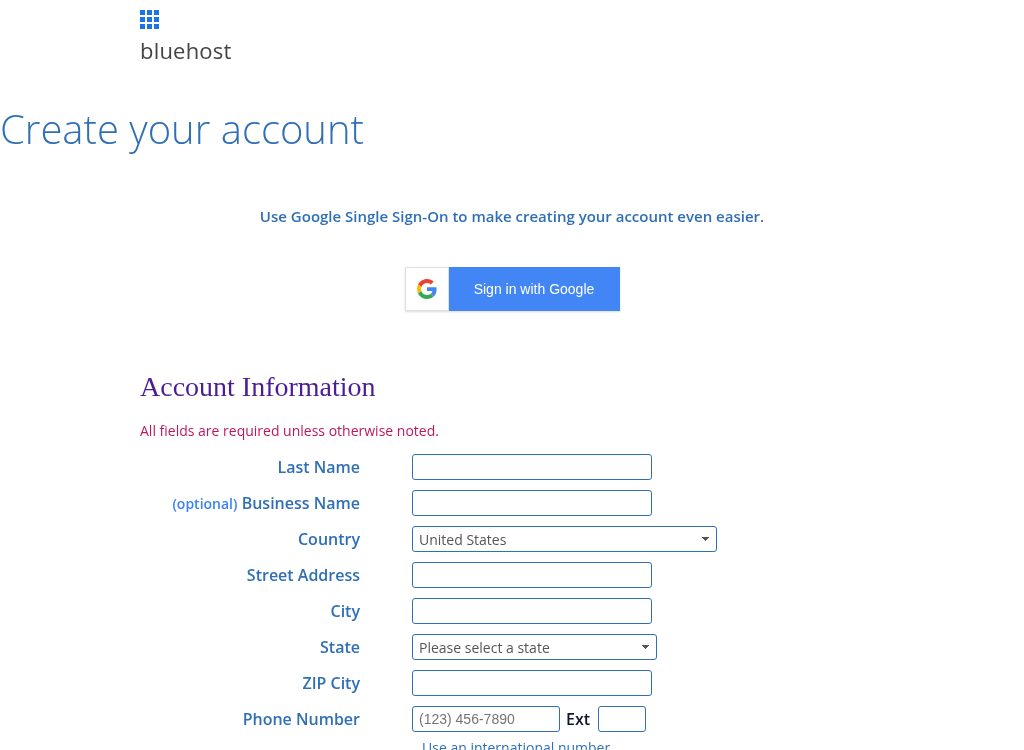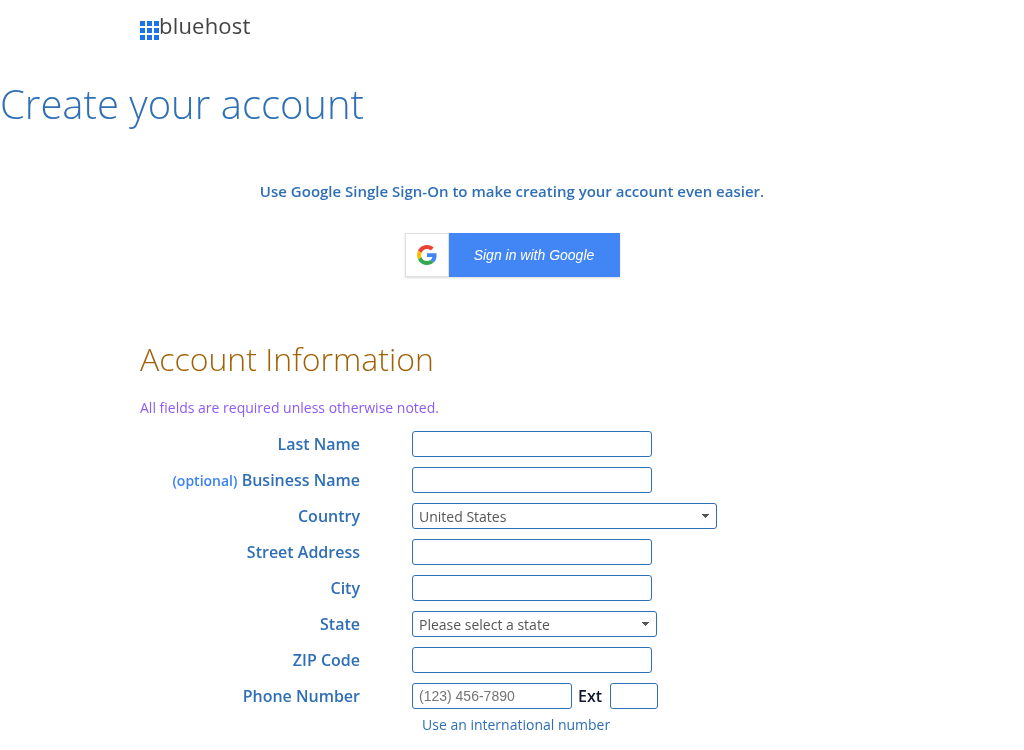--- a/index.html
+++ b/index.html
@@ -7,24 +7,25 @@
     font-family: "Segoe UI", "Open Sans", Arial, sans-serif;
     background: #fff;
     color: #444;
     width: 1024px;
   }
   .page {
     padding: 10px 0 40px 0;
   }
   .logo-row {
     display: flex;
-    align-items: flex-end;
-    gap: 0;
+    align-items: flex-start;
+    gap: 6px;
     margin-left: 140px;
     margin-bottom: 36px;
+    flex-direction: column;
   }
   .logo-grid {
     display: grid;
     grid-template-columns: repeat(3, 5px);
     grid-template-rows: repeat(3, 5px);
     gap: 2px;
   }
   .logo-grid span {
     width: 5px; height: 5px; background: #1a73e8;
   }
@@ -39,34 +40,33 @@
     font-size: 40px;
     font-weight: 300;
     color: #2f6fb5;
     margin-bottom: 50px;
   }
   .sso-blurb {
     text-align: center;
     font-size: 15px;
     font-weight: 600;
     color: #2f6fb5;
-    margin-bottom: 32px;
+    margin-bottom: 41px;
   }
   .google-btn {
     display: flex;
     align-items: stretch;
     margin: 0 auto 60px auto;
     width: 215px;
     height: 44px;
     box-shadow: 0 1px 2px rgba(0,0,0,0.15);
     cursor: pointer;
     border: none;
     padding: 0;
     background: none;
-    font-style: italic;
   }
   .google-icon-box {
     width: 44px;
     background: #fff;
     border: 1px solid #e0e0e0;
     display: flex;
     align-items: center;
     justify-content: center;
   }
   .google-icon-box svg { width: 20px; height: 20px; }
@@ -77,28 +77,29 @@
     font-size: 14px;
     display: flex;
     align-items: center;
     justify-content: center;
   }
   .content {
     margin-left: 140px;
     width: 760px;
   }
   .section-title {
-    font-size: 32px;
+    font-size: 28px;
     font-weight: 300;
-    color: #a16207;
+    color: #4c1d95;
     margin-bottom: 18px;
+    font-family: Liberation Serif, serif;
   }
   .note {
     font-size: 14px;
-    color: #8b5cf6;
+    color: #be185d;
     margin-bottom: 14px;
   }
   .form-row {
     display: flex;
     align-items: center;
     margin-bottom: 10px;
   }
   .label-col {
     width: 228px;
     text-align: right;
@@ -132,21 +133,21 @@
     background-image: linear-gradient(45deg, transparent 50%, #555 50%), linear-gradient(135deg, #555 50%, transparent 50%);
     background-position: right 10px top 10px, right 6px top 10px;
     background-size: 4px 4px, 4px 4px;
     background-repeat: no-repeat;
     padding-right: 22px;
     font-family: inherit;
   }
   .w-text { width: 240px; }
   .w-country { width: 305px; }
   .w-state { width: 245px; }
-  .w-phone { width: 160px; }
+  .w-phone { width: 148px; }
   .w-ext { width: 48px; }
   .ext-label {
     font-size: 16px;
     font-weight: 600;
     color: #0f172a;
     margin: 0 2px 0 0;
   }
   .subtext-row {
     margin-left: 228px;
     padding-left: 54px;
@@ -245,21 +246,21 @@
     <div class="form-row">
       <div class="label-col">State</div>
       <div class="input-col">
         <select class="w-state">
           <option>Please select a state</option>
         </select>
       </div>
     </div>
 
     <div class="form-row">
-      <div class="label-col">ZIP Code</div>
+      <div class="label-col">ZIP City</div>
       <div class="input-col">
           <input type="text" class="w-text" value="" style="">
         </div>
     </div>
 
     <div class="form-row">
       <div class="label-col">Phone Number</div>
       <div class="input-col">
         <input type="text" class="w-phone" placeholder="(123) 456-7890" style="">
         <span class="ext-label">Ext</span>

